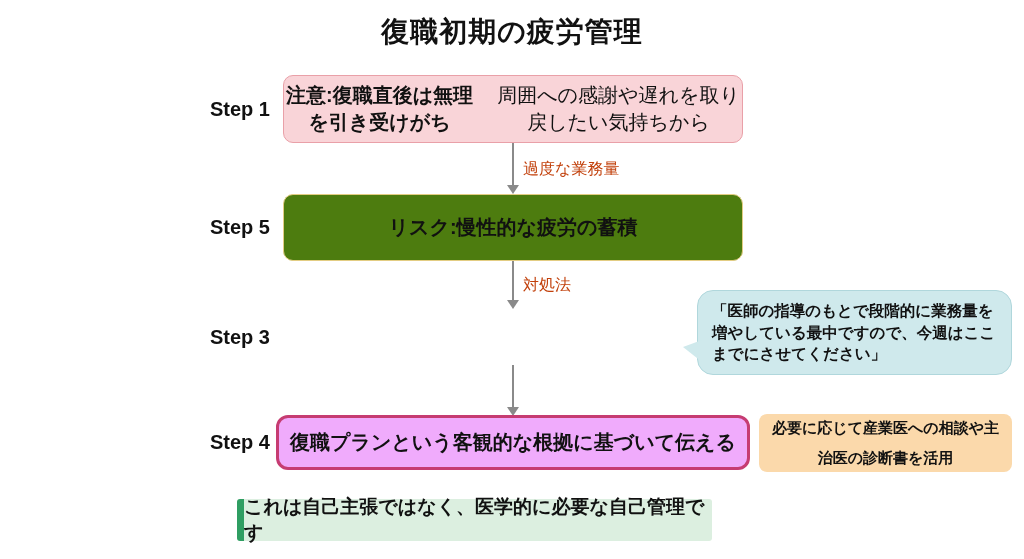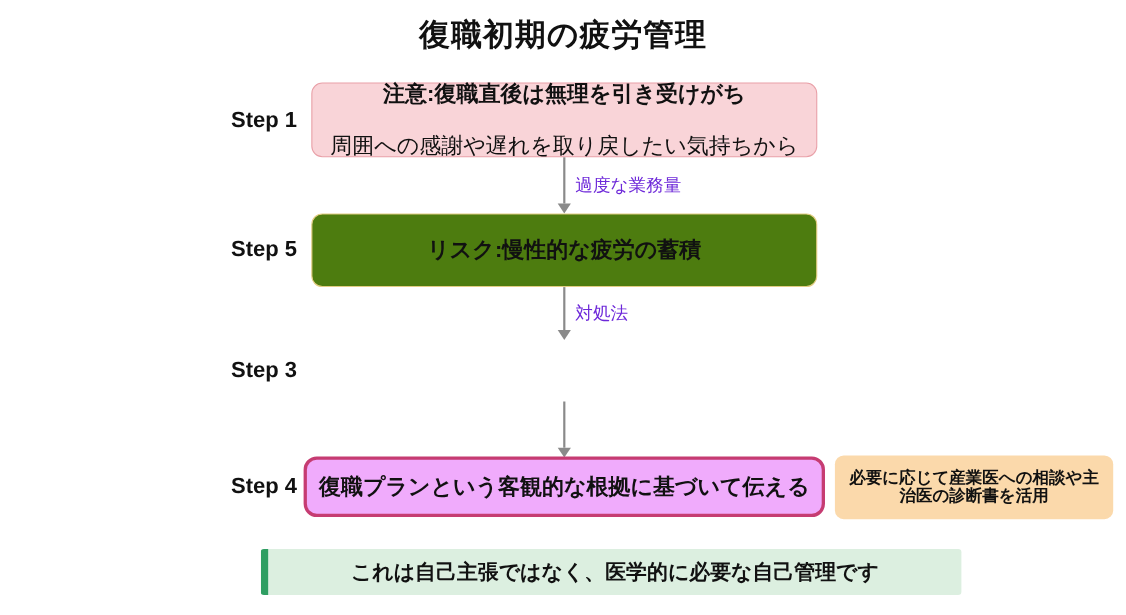--- a/index.html
+++ b/index.html
@@ -37,21 +37,21 @@
   .sl1 { top: 98px; }
   .sl2 { top: 216px; }
   .sl3 { top: 326px; }
   .sl4 { top: 431px; }
   .box {
     position: absolute;
     left: 283px;
     width: 460px;
     border-radius: 10px;
     display: flex;
-    flex-direction: column;
+    flex-direction: row;
     align-items: center;
     justify-content: center;
     gap: 20px;
     text-align: center;
   }
   .box-heading { font-size: 20px; font-weight: bold; }
   .box-sub { font-size: 20px; }
   .box1 { top: 75px;  height: 68px; background: #f9d4d8; border: 1.5px solid #e9a0a8; }
   .box2 { top: 194px; height: 67px; background: #4d7c0f; border: 1.5px solid #e3cd83; }
   .box3 { top: 309px; height: 56px; width: 400px; background: #d6ecdb; border: 1.5px solid #a8d0b2; }
@@ -75,21 +75,21 @@
     border-right: 6px solid transparent;
     border-top: 9px solid #8a8a8a;
   }
   .a1 { top: 143px; height: 42px; }
   .a2 { top: 261px; height: 39px; }
   .a3 { top: 365px; height: 42px; }
   .arrow-label {
     position: absolute;
     left: 523px;
     font-size: 16px;
-    color: #6d28d9;
+    color: #c2410c;
     white-space: nowrap;
   }
   .al1 { top: 159px; }
   .al2 { top: 275px; }
   .bubble {
     position: absolute;
     left: 697px;
     top: 290px;
     width: 315px;
     min-height: 84px;
@@ -121,28 +121,28 @@
     width: 253px;
     height: 58px;
     background: #fbd9ab;
     border-radius: 8px;
     display: flex;
     align-items: center;
     justify-content: center;
     text-align: center;
     font-size: 15px;
     font-weight: bold;
-    line-height: 16px;
+    line-height: 30px;
     padding: 4px 10px;
   }
   .footer-bar {
     position: absolute;
     left: 237px;
     top: 499px;
-    width: 637px;
+    width: 475px;
     height: 42px;
     background: #dcefe0;
     border-left: 7px solid #2f9e62;
     border-radius: 3px;
     display: flex;
     align-items: center;
     justify-content: center;
     font-size: 19px;
     font-weight: bold;
   }
@@ -166,20 +166,23 @@
   <div class="step-label sl2">Step 5</div>
   <div class="box box2">
     <div class="box-heading">リスク:慢性的な疲労の蓄積</div>
   </div>
 
   <div class="arrow a2"></div>
   <div class="arrow-label al2">対処法</div>
 
   <div class="step-label sl3">Step 3</div>
 
+  <div class="bubble">
+    <span>「医師の指導のもとで段階的に業務量を増やしている最中ですので、今週はここまでにさせてください」</span>
+  </div>
 
   <div class="arrow a3"></div>
 
   <div class="step-label sl4">Step 4</div>
   <div class="box box4">
     <div class="box-heading">復職プランという客観的な根拠に基づいて伝える</div>
   </div>
 
   <div class="side-note">
     <span>必要に応じて産業医への相談や主治医の診断書を活用</span>

